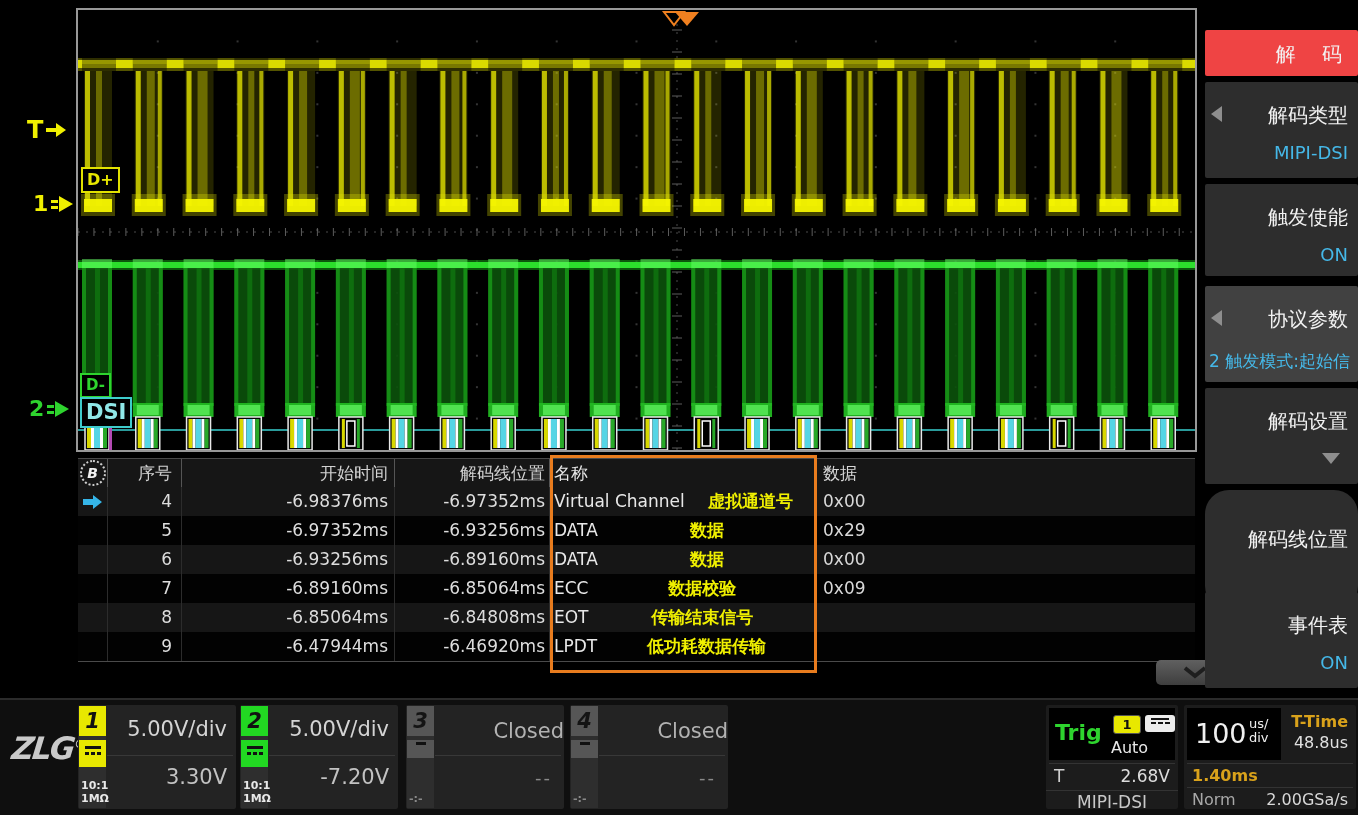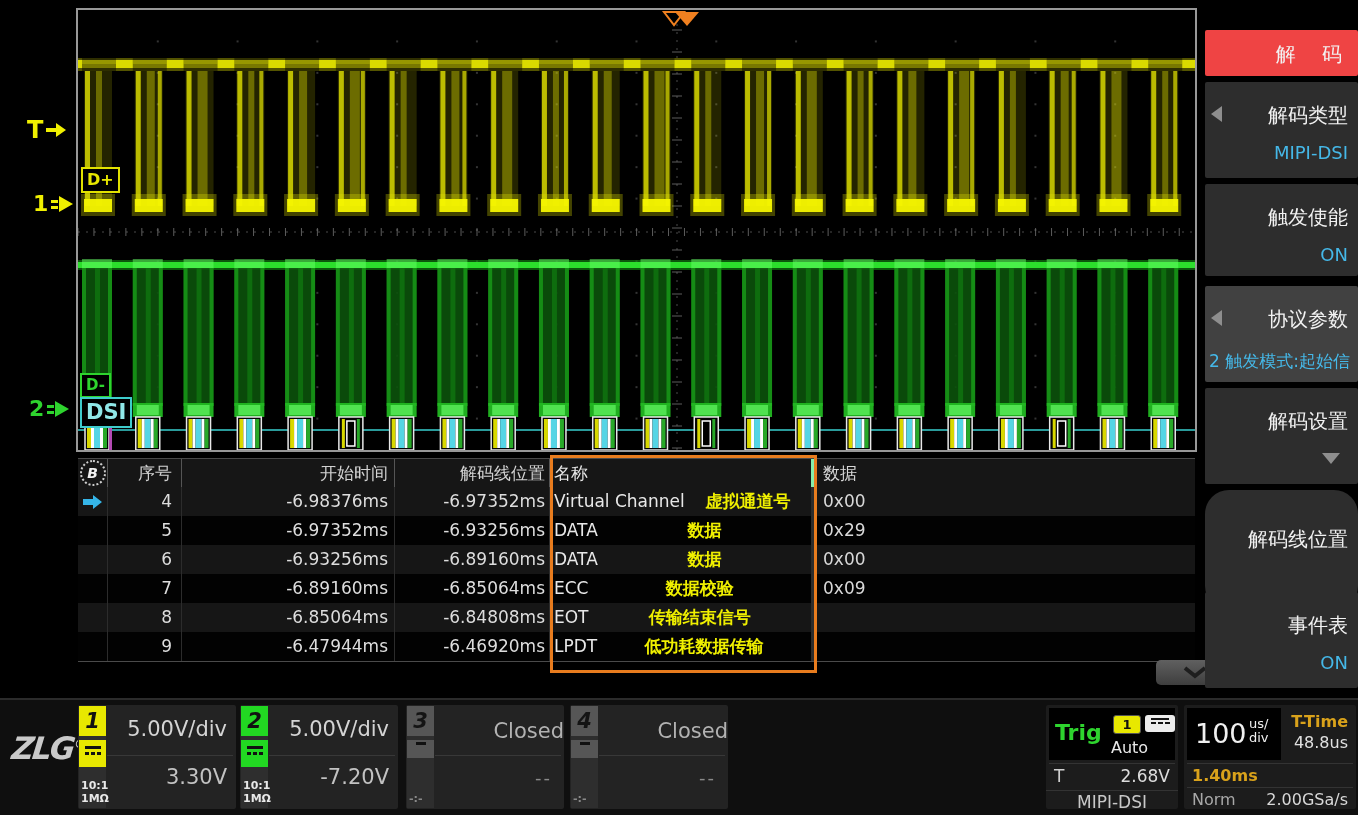--- a/index.html
+++ b/index.html
@@ -22,21 +22,21 @@
   .dtable{position:absolute;left:78px;top:458px;width:1117px;background:#050505;border-top:1px solid #4a4a4a;border-bottom:1px solid #4a4a4a;font-size:17px;}
   .trow{display:flex;height:29px;line-height:29px;}
   .thead{height:28px;line-height:28px;background:#161616;color:#d2d2d2;}
   .trow.odd{background:#161616;}
   .trow.even{background:#020202;}
   .tc{box-sizing:border-box;overflow:hidden;white-space:nowrap;}
   .c-b{width:30px;border-right:1px solid #555;display:flex;align-items:center;justify-content:center;}
   .c-seq{width:74px;text-align:right;padding-right:9px;border-right:1px solid #555;}
   .c-start{width:213px;text-align:right;padding-right:6px;border-right:1px solid #555;}
   .c-end{width:155px;text-align:right;padding-right:4px;border-right:1px solid #555;}
-  .c-name{width:267px;display:flex;padding-left:4px;border-right:6px solid #86efac;}
+  .c-name{width:267px;display:flex;padding-left:4px;border-right:1px solid #86efac;}
   .c-data{flex:1;padding-left:6px;color:#d8d8d8;}
   .trow:not(.thead) .tc{border-right-color:#2c2c2c;}
   .name-en{color:#e8e8e8;}
   .name-cn{flex:1;text-align:center;color:#f0f000;font-weight:bold;}
   .bsync{width:22px;height:22px;border:2px dotted #cfcfcf;border-radius:50%;color:#f2f2f2;
          font-style:italic;font-weight:bold;font-size:14px;line-height:22px;text-align:center;}
   .hl-box{position:absolute;left:472px;top:-4px;width:267px;height:218px;border:3px solid #e87c1e;box-sizing:border-box;pointer-events:none;z-index:6;}
   .scrollbtn{position:absolute;left:1156px;top:660px;width:78px;height:25px;border-radius:5px;
              background:linear-gradient(#606060,#3e3e3e);display:flex;align-items:center;justify-content:center;}
   

